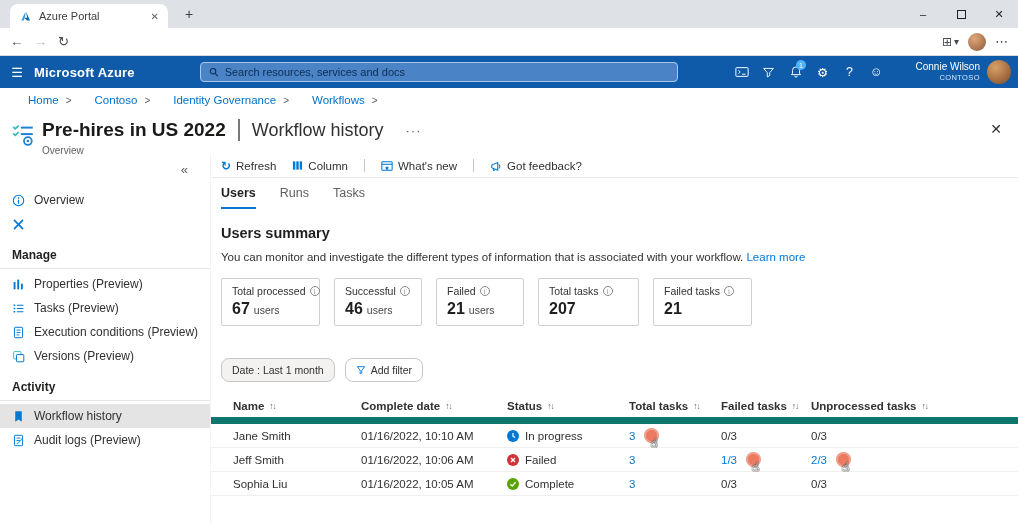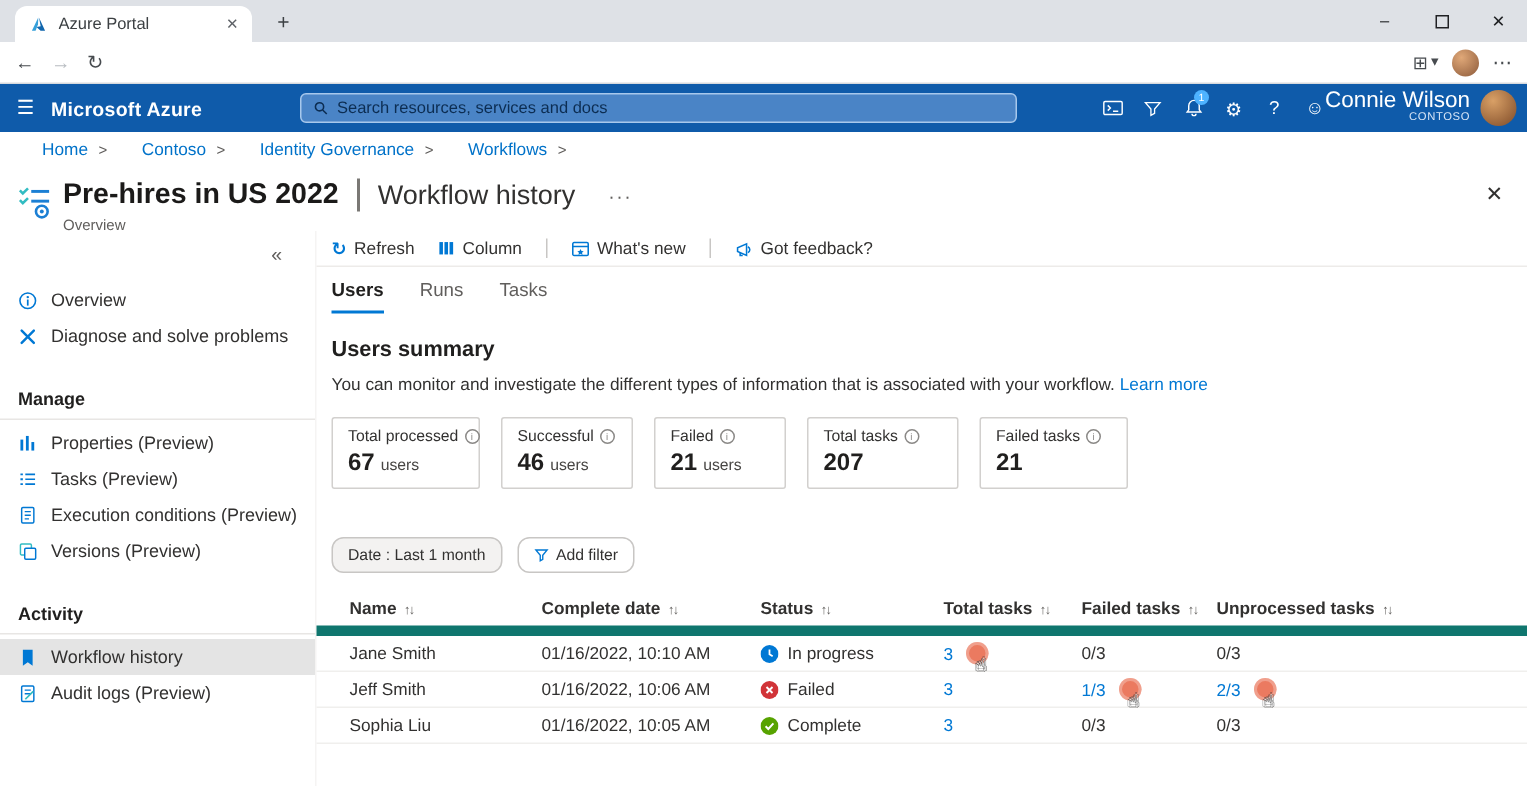--- a/index.html
+++ b/index.html
@@ -32,21 +32,21 @@
   .azheader { position:absolute; top:56px; left:0; right:0; height:32px; background:#0f5baa; color:#fff; display:flex; align-items:center; }
   .az-burger { width:34px; text-align:center; font-size:13px; cursor:pointer; }
   .az-brand { font-size:13px; font-weight:700; letter-spacing:.2px; cursor:pointer; }
   .az-search { position:absolute; left:200px; top:6px; width:478px; height:20px; background:#4a84c6; border:1px solid #a7c8ec; border-radius:4px; display:flex; align-items:center; gap:6px; padding:0 8px; }
   .az-search input { background:transparent; border:none; outline:none; font-size:11px; color:#0c2d52; width:100%; font-family:inherit; }
   .az-search input::placeholder { color:#0c2d52; opacity:1; }
   .az-icons { position:absolute; right:128px; top:0; height:32px; display:flex; align-items:center; }
   .az-ic { width:27px; height:32px; display:flex; align-items:center; justify-content:center; font-size:12.5px; position:relative; cursor:pointer; }
   .az-badge { position:absolute; top:4px; right:3px; min-width:10px; height:10px; border-radius:5px; background:#4db2ff; color:#fff; font-size:7px; display:flex; align-items:center; justify-content:center; padding:0 2px; }
   .az-user { position:absolute; right:38px; top:5px; text-align:right; cursor:pointer; }
-  .az-user-name { font-size:15px; line-height:12px; }
+  .az-user-name { font-size:10px; line-height:12px; }
   .az-user-org { font-size:7.5px; color:#d8e6f7; letter-spacing:.4px; line-height:9px; }
   .az-avatar { position:absolute; right:7px; top:4px; width:24px; height:24px; border-radius:50%; background:radial-gradient(circle at 35% 30%, #d9a066, #7d4a28); cursor:pointer; }
 
   
   .breadcrumb { position:absolute; top:88px; left:0; right:0; height:24px; display:flex; align-items:center; gap:7px; padding-left:12px; font-size:11.5px; }
   .bc-link { color:#0072c9; cursor:pointer;padding-left:16px; }
   .bc-sep { color:#605e5c; font-size:10px; }
 
   
   .pagehead { position:absolute; top:112px; left:0; right:0; height:42px; }
@@ -58,21 +58,21 @@
   .ph-more { font-size:13px; color:#605e5c; letter-spacing:1px; margin-left:10px; cursor:pointer; }
   .ph-sub { position:absolute; left:42px; top:33px; font-size:10px; color:#605e5c; }
   .ph-close { position:absolute; right:16px; top:9px; font-size:14px; color:#323130; cursor:pointer; }
 
   
   .sidebar { position:absolute; left:0; top:154px; width:210px; bottom:0; }
   .collapse { position:absolute; right:22px; top:8px; font-size:13px; color:#605e5c; cursor:pointer; }
   .side-list { position:absolute; top:34px; left:0; right:0; }
   .sitem { height:24px; display:flex; align-items:center; gap:9px; padding-left:12px; font-size:12px; color:#323130; cursor:pointer; }
   .sitem.sel { background:#e4e4e4; }
-  .shead { height:20px; display:flex; align-items:center; padding-left:12px; font-weight:700; font-size:12px; color:#201f1e; margin-top:20px; }
+  .shead { height:20px; display:flex; align-items:center; padding-left:12px; font-weight:700; font-size:12px; color:#201f1e; margin-top:9px; }
   .sdiv { height:1px; background:#e8e6e4; margin:3px 0; }
 
   
   .main { position:absolute; left:210px; top:154px; right:0; bottom:0; border-left:1px solid #f5f4f3; }
   .toolbar { display:flex; align-items:center; gap:16px; height:24px; padding-left:10px; border-bottom:1px solid #edebe9; font-size:11.5px; color:#323130; }
   .tb-item { display:flex; align-items:center; gap:5px; cursor:pointer; }
   .tb-glyph { color:#0078d4; font-size:12px; font-weight:700; }
   .tb-sep { width:1px; height:13px; background:#c8c6c4; }
 
   .tabs { display:flex; gap:24px; padding:8px 0 0 10px; }
@@ -236,21 +236,20 @@
             <circle cx="8" cy="5" r="1" fill="#0078d4"></circle>
             <rect x="7.3" y="7" width="1.4" height="5" fill="#0078d4"></rect>
         </svg>
         <span>Overview</span>
       </div>
       <div class="sitem">
         <svg width="13" height="13" viewBox="0 0 16 16">
           <path d="M3 3l10 10" stroke="#0078d4" stroke-width="2" stroke-linecap="round"></path>
             <path d="M13 3 3 13" stroke="#0078d4" stroke-width="2" stroke-linecap="round"></path>
         </svg>
-        <span>Diagnose and solve problems</span>
       </div>
       <div class="shead">Manage</div>
       <div class="sdiv"></div>
       <div class="sitem">
         <svg width="13" height="13" viewBox="0 0 16 16">
           <rect x="2" y="5" width="2.3" height="9" fill="#0078d4"></rect>
             <rect x="6.5" y="2" width="2.3" height="12" fill="#0078d4"></rect>
             <rect x="11" y="7" width="2.3" height="7" fill="#0078d4"></rect>
         </svg>
         <span>Properties (Preview)</span>

